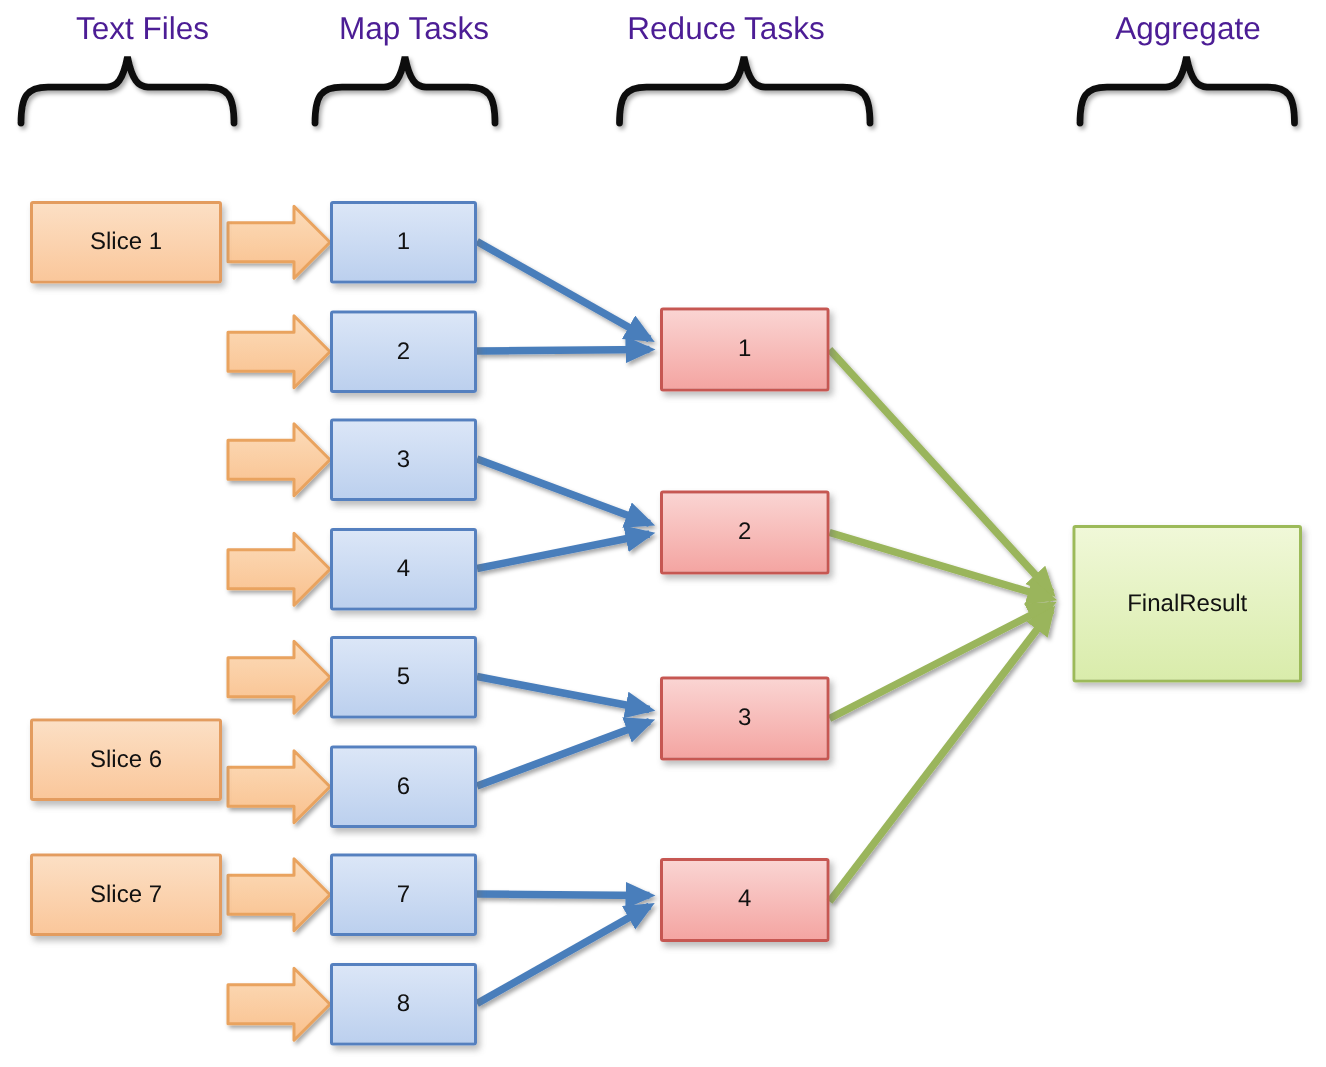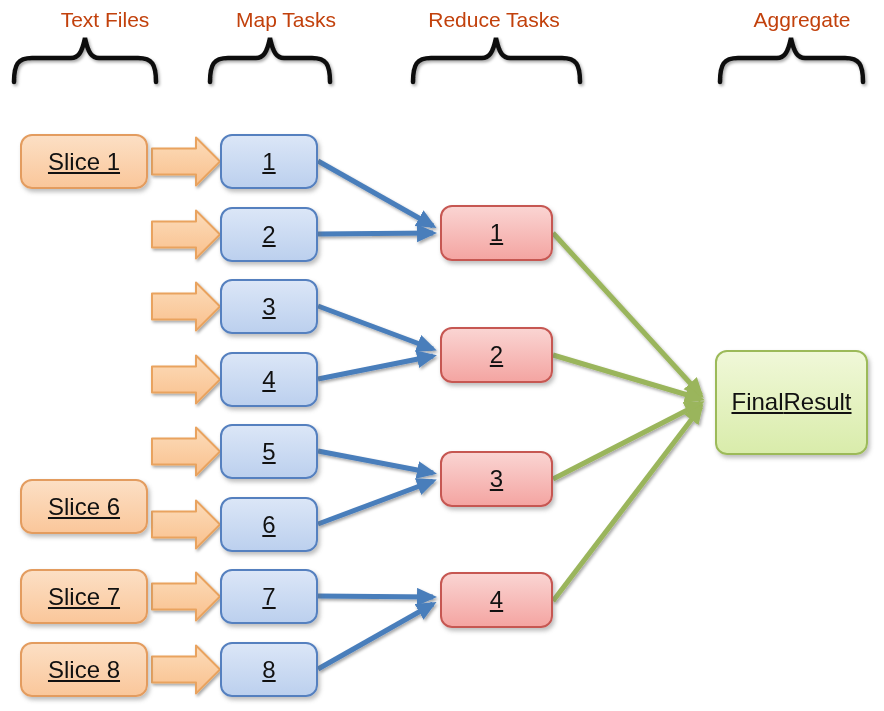--- a/index.html
+++ b/index.html
@@ -1,23 +1,23 @@
 <!DOCTYPE html>
 <html><head>
 <meta charset="utf-8">
 <style>
   html,body{margin:0;padding:0;background:#fff;}
   .canvas{position:relative;width:884px;height:711px;background:#fff;overflow:hidden;
           font-family:"Liberation Sans",sans-serif;}
   .layer{position:absolute;left:0;top:0;width:884px;height:711px;pointer-events:none;}
   .colhead{position:absolute;top:8px;transform:translateX(-50%);
-           font-size:21px;color:#c2410c;white-space:nowrap;margin-left:10px;}
+           font-size:21px;color:#4c1d95;white-space:nowrap;}
   .node{position:absolute;display:flex;align-items:center;justify-content:center;
-        box-sizing:border-box;font-size:24px;color:#111;border-radius:12px;
-        box-shadow:2px 3px 4px rgba(110,110,110,.45);text-decoration:underline;}
+        box-sizing:border-box;font-size:16px;color:#111;border-radius:2px;
+        box-shadow:2px 3px 4px rgba(110,110,110,.45);}
   .slice{left:20px;width:128px;height:55px;
          background:linear-gradient(#fcdfc4,#fac79b);border:2px solid #e39c5f;}
   .map{left:220px;width:98px;height:55px;
        background:linear-gradient(#dbe6f7,#bcd0ee);border:2px solid #5580bf;}
   .reduce{left:440px;width:113px;height:56px;
           background:linear-gradient(#fad4d2,#f4a5a2);border:2px solid #c65752;}
   .final{left:715px;top:350px;width:153px;height:105px;
          line-height:1.45;background:linear-gradient(#f0f8d8,#d9ecab);border:2px solid #9cba59;}
   .brace{fill:none;stroke:#111;stroke-width:4.5;stroke-linecap:round;}
   .oarrow{fill:url(#og);stroke:#e9a35f;stroke-width:2;stroke-linejoin:round;}
@@ -84,21 +84,20 @@
   </svg>
 
   <div class="colhead" style="left:95px">Text Files</div>
   <div class="colhead" style="left:276px">Map Tasks</div>
   <div class="colhead" style="left:484px">Reduce Tasks</div>
   <div class="colhead" style="left:792px">Aggregate</div>
 
   <div class="node slice" style="top:134px">Slice 1</div>
   <div class="node slice" style="top:479px">Slice 6</div>
   <div class="node slice" style="top:569px">Slice 7</div>
-  <div class="node slice" style="top:642px">Slice 8</div>
 
   <div class="node map" style="top:134px">1</div>
   <div class="node map" style="top:207px">2</div>
   <div class="node map" style="top:279px">3</div>
   <div class="node map" style="top:352px">4</div>
   <div class="node map" style="top:424px">5</div>
   <div class="node map" style="top:497px">6</div>
   <div class="node map" style="top:569px">7</div>
   <div class="node map" style="top:642px">8</div>
 

